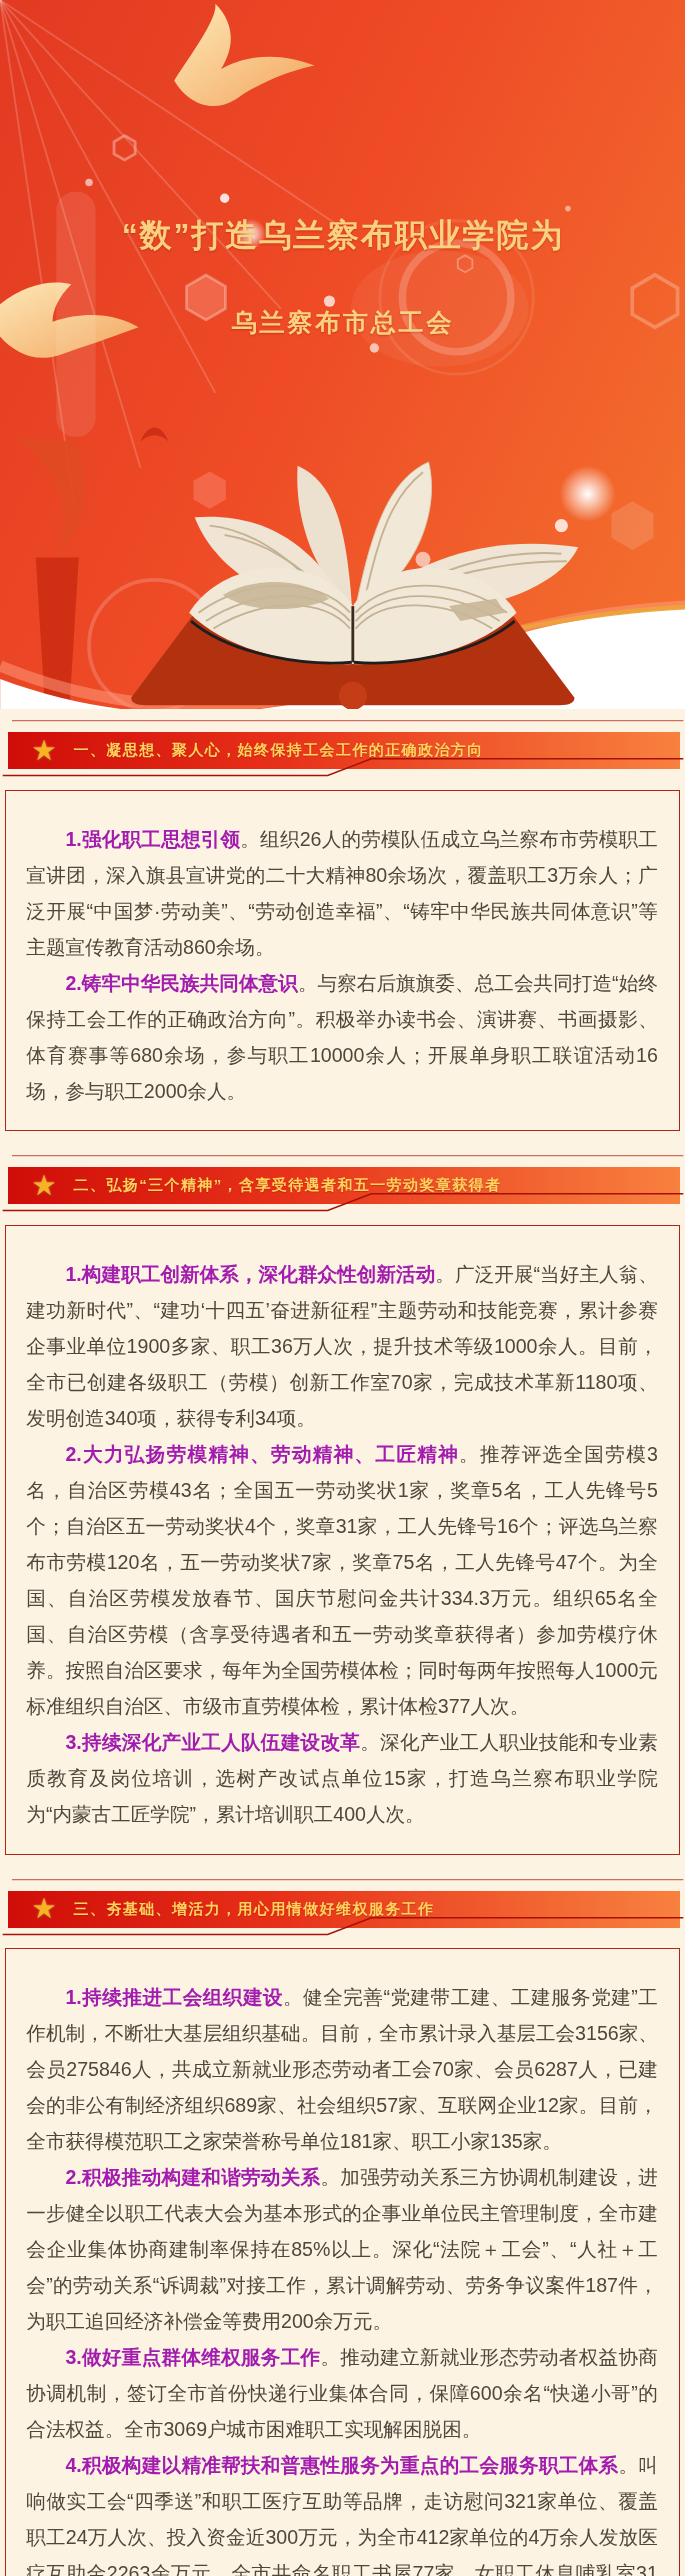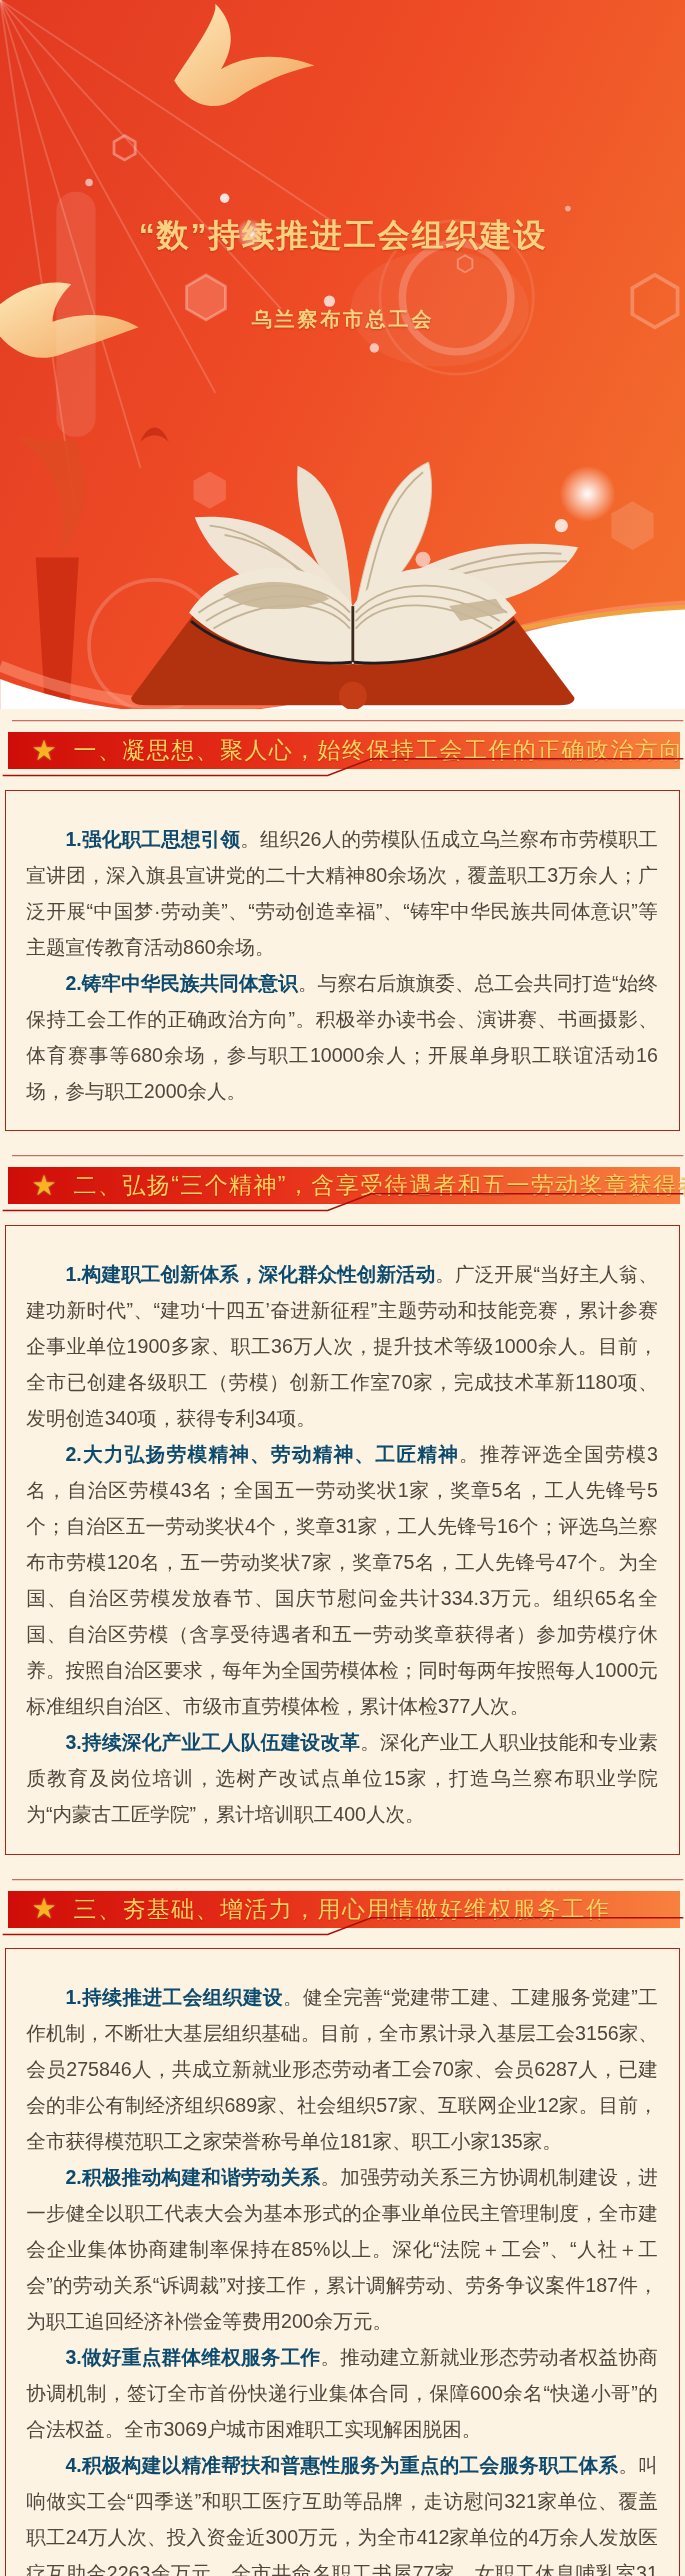--- a/index.html
+++ b/index.html
@@ -20,59 +20,59 @@
   .banner-title{
     position:absolute;left:0;top:214px;width:100%;
     text-align:center;margin:0;
     font-size:32px;font-weight:bold;letter-spacing:1.9px;
     color:#f9d180;
     text-shadow:0 0.9px 1.9px rgba(140,20,0,.35);
   }
   .banner-subtitle{
     position:absolute;left:0;top:306px;width:100%;
     text-align:center;margin:0;
-    font-size:20px;font-weight:bold;letter-spacing:2.8px;
+    font-size:25px;font-weight:bold;letter-spacing:2.8px;
     color:#f9d180;
     text-shadow:0 0.9px 1.9px rgba(140,20,0,.35);
   }
   
   .content{padding:23.4px 0 9.4px 0;background:#fdf3e2;}
   .section{margin-top:36px;}
   .section:first-child{margin-top:0;}
   .bar-area{position:relative;height:37px;margin-bottom:20.6px;}
   .bar{
     position:absolute;left:7.5px;right:6.5px;top:0;height:37px;
     background:linear-gradient(90deg,#cf0d08 0%,#e73019 40%,#f8813f 100%);
     display:flex;align-items:center;
   }
   .bar .star{
     font-size:28px;line-height:1;margin:0 17px 0 24px;
     color:#f8b222;
     text-shadow:0 0.9px 0.9px rgba(120,60,0,.65),0 0 1.9px rgba(255,240,180,.8);
   }
   .bar .label{
-    font-size:23px;font-weight:normal;letter-spacing:1.4px;
+    font-size:15px;font-weight:bold;letter-spacing:1.4px;
     color:#ffd35e;
     text-shadow:0 0.9px 0.9px rgba(150,30,0,.4);
     white-space:nowrap;
   }
   .bar-lines{position:absolute;left:0;top:-15px;width:686px;height:65px;pointer-events:none;}
   .box{
     margin:0 6.5px 0 4.7px;
     border:1.9px solid #b02318;
     padding:30px 20.6px 21.5px 20.6px;
   }
   .box p{
     margin:0;
     font-size:19.6px;line-height:36px;
     color:#4f463c;
     text-indent:2em;
     text-align:justify;
   }
-  .box p .lead{color:#0c4a6e;font-weight:bold;}
+  .box p .lead{color:#a21caf;font-weight:bold;}
 </style>
 </head>
 <body>
 
 <div class="banner">
   <svg class="decor" width="686" height="709" viewBox="0 0 733 758">
     <defs>
       <radialGradient id="glow">
         <stop offset="0%" stop-color="#ffffff" stop-opacity="1"></stop>
         <stop offset="45%" stop-color="#ffffff" stop-opacity="0.55"></stop>
@@ -161,21 +161,21 @@
       <path d="M238 636 C270 618 320 616 352 640 C320 655 268 656 238 636 Z" fill="#c9b697" opacity="0.9"></path>
       <path d="M480 648 L530 640 L540 655 L492 664 Z" fill="#c9b697" opacity="0.9"></path>
 
       <path d="M204 664 C250 702 330 712 376 708" fill="none" stroke="#1e1e1e" stroke-width="3"></path>
       <path d="M550 664 C504 702 424 712 378 708" fill="none" stroke="#1e1e1e" stroke-width="3"></path>
 
       <path d="M377 648 L377 708" stroke="#3a2a20" stroke-width="3"></path>
     </g>
   </svg>
 
-  <h1 class="banner-title">“数”持续推进工会组织建设</h1>
+  <h1 class="banner-title">“数”打造乌兰察布职业学院为</h1>
   <h2 class="banner-subtitle">乌兰察布市总工会</h2>
 </div>
 
 <div class="content">
 
   <div class="section">
     <div class="bar-area">
       <div class="bar">
         <span class="star">★</span>
         <span class="label">一、凝思想、聚人心，始终保持工会工作的正确政治方向</span>

